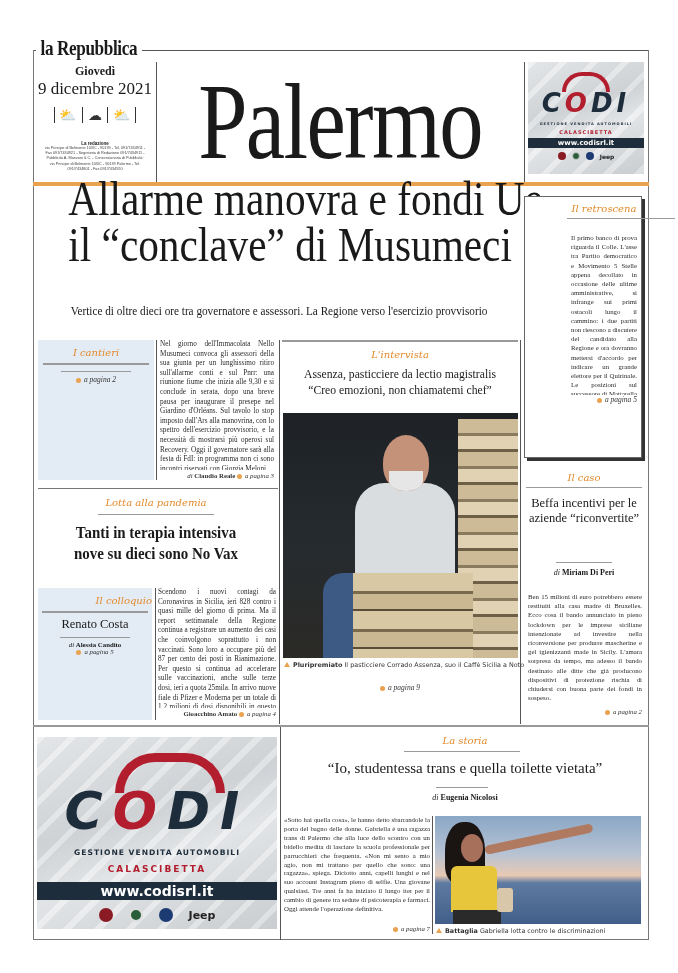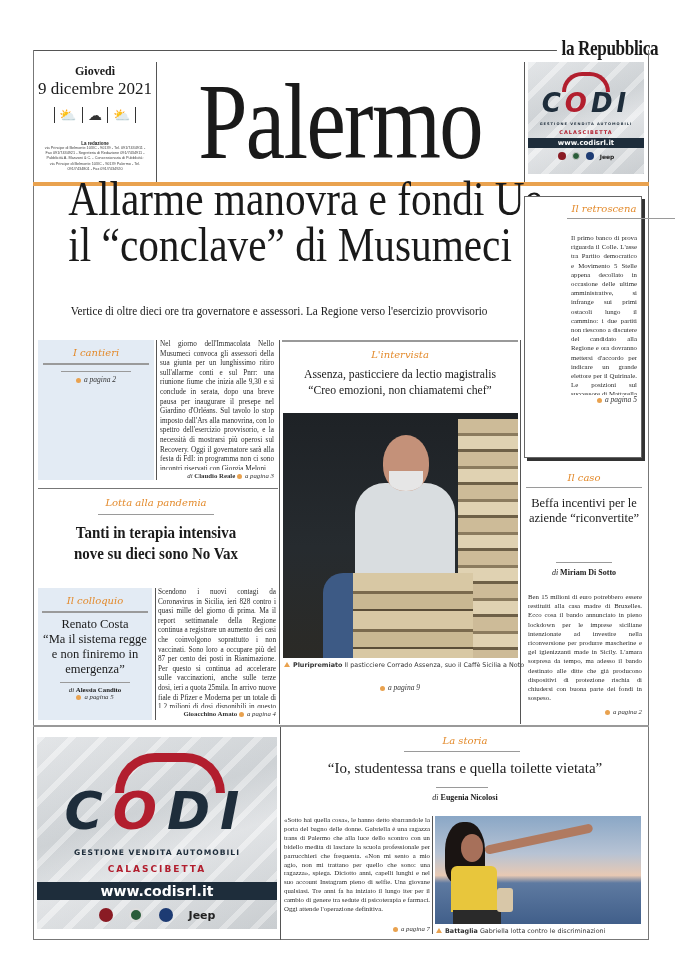--- a/index.html
+++ b/index.html
@@ -1,20 +1,20 @@
 <!DOCTYPE html>
 <html><head>
 <meta charset="utf-8">
 <style>
   * { box-sizing: border-box; margin: 0; padding: 0; }
   body { width: 678px; height: 973px; background: #ffffff; position: relative; overflow: hidden; font-family: "DejaVu Serif", serif; color: #1a1a1a; }
   .page { position: absolute; left: 33px; top: 50px; width: 616px; height: 890px; border-left: 1px solid #777; border-right: 1px solid #777; border-bottom: 1px solid #777; }
   .abs { position: absolute; }
   .topline { position: absolute; left: 33px; top: 50px; width: 616px; height: 1px; background: #555; }
-  .masthead-brand { position: absolute; top: 35px; left: 0; width: 678px; text-align: right; padding-left: 21px; }
+  .masthead-brand { position: absolute; top: 35px; left: 0; width: 678px; text-align: left; padding-left: 21px; }
   .masthead-brand span { background: #fff; padding: 0 6px; font-family: "Liberation Serif", serif; font-weight: bold; font-size: 22px; letter-spacing: -0.5px; transform: scaleX(0.78); display: inline-block; }
   .title { font-family: "Liberation Serif", serif; font-size: 108px; line-height: 1; text-align: center; transform: scaleX(0.82); letter-spacing: -2px; }
   .orange { background: #e9a24f; }
   .kicker { font-family: "DejaVu Serif", serif; font-style: italic; color: #e38a2b; font-size: 10px; text-align: center; }
   .rule { height: 2px; background: #9a9a9a; margin: 0 auto; }
   .body-txt { font-family: "Liberation Serif", serif; font-size: 7.2px; line-height: 9.6px; color: #2a2a2a; text-align: justify; }
   .ref { font-family: "Liberation Serif", serif; font-style: italic; font-size: 7.5px; color: #333; }
   .dot { display: inline-block; width: 5px; height: 5px; background: #e9a24f; border-radius: 50%; margin-right: 3px; vertical-align: middle; }
   .byline { font-family: "Liberation Serif", serif; font-size: 8px; text-align: center; }
   .byline b { font-weight: bold; }
@@ -131,42 +131,41 @@
 <div class="abs ref" style="left:282px;top:683px;width:236px;text-align:center;"><span class="dot"></span><span>a pagina 9</span></div>
 
 <div class="abs kicker" style="left:36px;top:497px;width:240px;">Lotta alla pandemia</div>
 <div class="rule abs" style="left:98px;top:514px;width:116px;height:1px;"></div>
 <div class="abs hl" style="left:34px;top:522px;width:244px;font-size:17px;line-height:21px;font-weight:bold;">
   <div style="white-space:nowrap;transform:scaleX(0.88);">Tanti in terapia intensiva</div>
   <div style="white-space:nowrap;transform:scaleX(0.88);">nove su dieci sono No Vax</div>
 </div>
 
 <div class="abs blue-box" style="left:38px;top:588px;width:114px;height:132px;">
-  <div class="kicker" style="margin-top:7px;">Il colloquio</div>
+  <div class="kicker" style="margin-top:7px;text-align:right;">Il colloquio</div>
   <div class="rule" style="width:106px;margin-top:5px;"></div>
   <div class="hl" style="font-size:12.5px;line-height:15px;margin-top:4px;padding:0 3px;">
     <div>Renato Costa</div>
-    <div>“Ma il sistema regge e non finiremo in emergenza”</div>
   </div>
   <div class="rule" style="width:70px;margin-top:5px;height:1px;"></div>
   <div class="byline" style="font-size:6.8px;margin-top:3px;"><i>di</i> <b>Alessia Candito</b></div>
   <div class="ref" style="text-align:center;font-size:6.8px;"><span class="dot"></span><span>a pagina 5</span></div>
 </div>
 <div class="vline" style="left:155px;top:588px;height:132px;"></div>
 <div class="abs body-txt" style="left:158px;top:588px;width:118px;height:120px;overflow:hidden;">Scendono i nuovi contagi da Coronavirus in Sicilia, ieri 828 contro i quasi mille del giorno di prima. Ma il report settimanale della Regione continua a registrare un aumento dei casi che coinvolgono soprattutto i non vaccinati. Sono loro a occupare più del 87 per cento dei posti in Rianimazione. Per questo si continua ad accelerare sulle vaccinazioni, anche sulle terze dosi, ieri a quota 25mila. In arrivo nuove fiale di Pfizer e Moderna per un totale di 1,2 milioni di dosi disponibili in questo mese.</div>
 <div class="abs ref" style="left:158px;top:710px;width:118px;text-align:right;font-size:6.8px;">
   <b style="font-style:normal;">Gioacchino Amato</b> <span class="dot"></span><span>a pagina 4</span>
 </div>
 <div class="hline" style="left:33px;top:725px;width:616px;height:2px;background:#999;"></div>
 
 <div class="abs kicker" style="left:524px;top:472px;width:120px;">Il caso</div>
 <div class="rule abs" style="left:526px;top:487px;width:116px;height:1px;"></div>
 <div class="abs hl" style="left:526px;top:496px;width:116px;font-size:12.5px;line-height:15px;">Beffa incentivi per le aziende “riconvertite”</div>
 <div class="rule abs" style="left:556px;top:562px;width:56px;height:1px;"></div>
-<div class="abs byline" style="left:524px;top:568px;width:120px;"><i>di</i> <b>Miriam Di Sotto</b></div>
+<div class="abs byline" style="left:524px;top:568px;width:120px;"><i>di</i> <b>Miriam Di Peri</b></div>
 <div class="abs body-txt" style="left:528px;top:592px;width:114px;height:112px;overflow:hidden;font-size:6.8px;line-height:9.2px;">Ben 15 milioni di euro potrebbero essere restituiti alla casa madre di Bruxelles. Ecco cosa il bando annunciato in pieno lockdown per le imprese siciliane intenzionate ad investire nella riconversione per produrre mascherine e gel igienizzanti made in Sicily. L'amara sorpresa da tempo, ma adesso il bando destinato alle ditte che già producono dispositivi di protezione rischia di chiudersi con buona parte dei fondi in sospeso.</div>
 <div class="abs ref" style="left:528px;top:708px;width:114px;text-align:right;font-size:6.8px;"><span class="dot"></span><span>a pagina 2</span></div>
 
 <div class="abs ad" style="left:37px;top:737px;width:240px;height:192px;">
   <div class="stripes"></div>
   <div style="position:absolute;left:78px;top:16px;width:110px;height:40px;border:9px solid #b21e2e;border-bottom:none;border-radius:50px 50px 0 0;"></div>
   <div class="codi-logo abs" style="left:0;top:44px;width:240px;font-size:52px;letter-spacing:10px;">
     <span>C</span><span class="o">O</span><span>DI</span>
   </div>
   <div class="ad-sub abs" style="left:0;top:111px;width:240px;font-size:7.6px;color:#1e2d3b;">GESTIONE VENDITA AUTOMOBILI</div>

